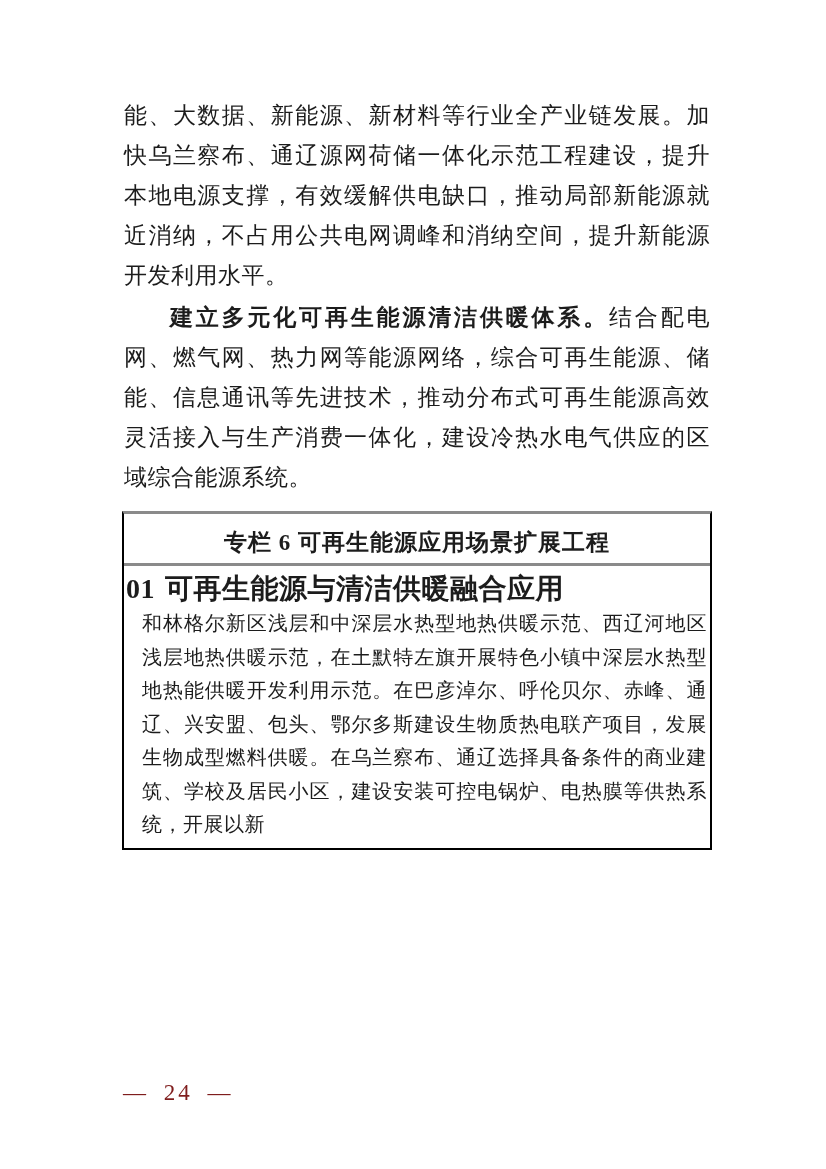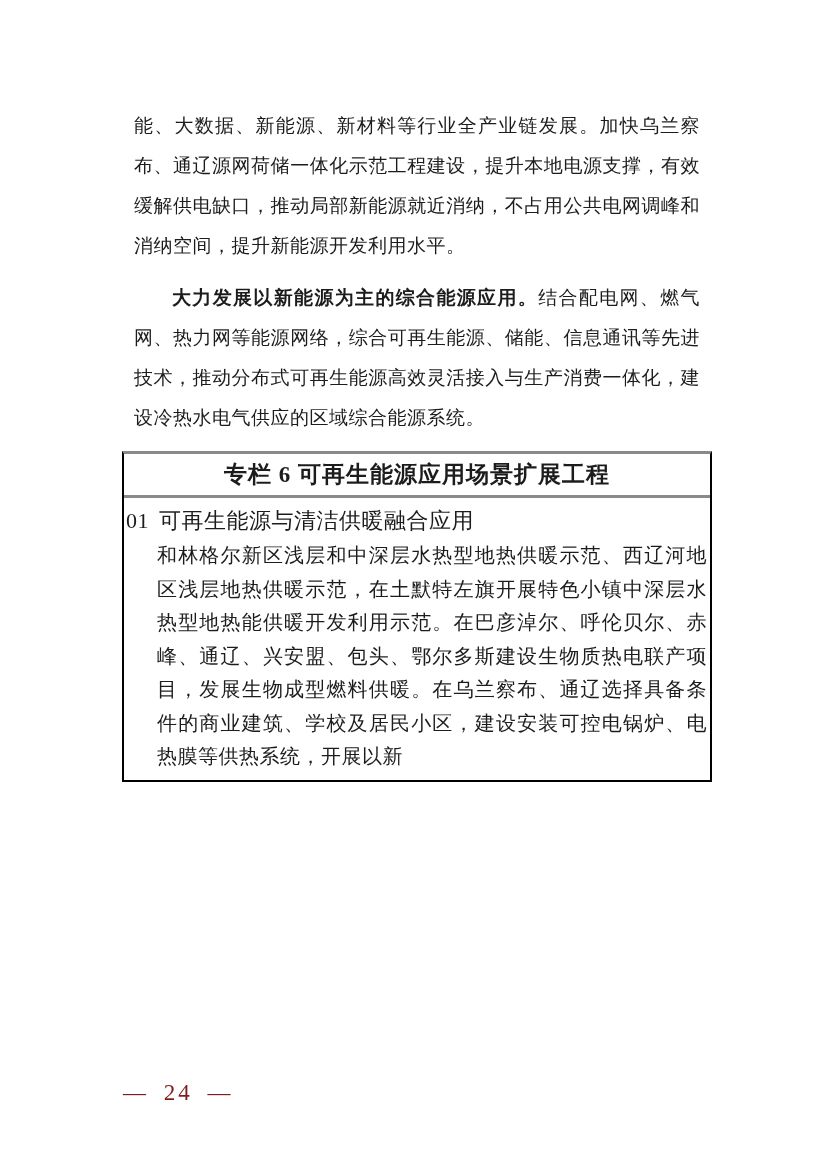--- a/index.html
+++ b/index.html
@@ -16,22 +16,22 @@
     font-family: "Liberation Serif", "DejaVu Serif", serif;
     color: #1c1c1c;
   }
   .content {
     position: absolute;
     left: 122px;
     top: 94px;
     width: 590px;
   }
   .para {
-    margin: 12px;
-    font-size: 19px;
+    margin: 2px;
+    font-size: 23px;
     line-height: 40px;
     text-align: justify;
     text-justify: inter-ideograph;
     letter-spacing: 0.5px;
   }
   .para.indent {
     text-indent: 2em;
   }
   .para .lead {
     font-weight: 700;
@@ -42,38 +42,38 @@
     border-right: 2px solid #000000;
     border-bottom: 2px solid #000000;
     border-top: 3px solid #8a8a8a;
     background: #ffffff;
   }
   .box-title {
     font-size: 23px;
     font-weight: 700;
     text-align: center;
     line-height: 30px;
-    padding: 6px 0 5px 0;
+    padding: 14px 0 5px 0;
     border-bottom: 3px solid #8a8a8a;
     letter-spacing: 1px;
   }
   .box-item-title {
-    font-size: 22px;
-    font-weight: 400;
+    font-size: 28px;
+    font-weight: 700;
     line-height: 28px;
     padding: 9px 2px 4px 2px;
     letter-spacing: 0.5px;
   }
   .box-item-title .item-number {
     margin-right: 10px;
   }
   .box-item-body {
     font-size: 20px;
     line-height: 33.5px;
-    margin: 0 3px 0 33px;
+    margin: 0 3px 0 18px;
     padding-bottom: 6px;
     text-align: justify;
     text-justify: inter-ideograph;
     letter-spacing: 0.5px;
   }
   .page-footer {
     position: absolute;
     left: 123px;
     top: 1080px;
     font-size: 23px;
@@ -84,21 +84,21 @@
 </style>
 </head>
 <body>
 
 <div class="page">
   <main class="content">
 
     <p class="para"><span class="lead"></span><span>能、大数据、新能源、新材料等行业全产业链发展。加快乌兰察布、通辽源网荷储一体化示范工程建设，提升本地电源支撑，有效缓解供电缺口，推动局部新能源就近消纳，不占用公共电网调峰和消纳空间，提升新能源开发利用水平。</span></p>
 
 
-    <p class="para indent"><span class="lead">大力发展以新能源为主的综合能源应用。</span><span>结合配电网、燃气网、热力网等能源网络，综合可再生能源、储能、信息通讯等先进技术，推动分布式可再生能源高效灵活接入与生产消费一体化，建设冷热水电气供应的区域综合能源系统。</span></p>
+    <p class="para indent"><span class="lead">建立多元化可再生能源清洁供暖体系。</span><span>结合配电网、燃气网、热力网等能源网络，综合可再生能源、储能、信息通讯等先进技术，推动分布式可再生能源高效灵活接入与生产消费一体化，建设冷热水电气供应的区域综合能源系统。</span></p>
 
     <section class="column-box">
       <div class="box-title">专栏 6 可再生能源应用场景扩展工程</div>
       <div class="box-item-title">
         <span class="item-number">01</span><span>可再生能源与清洁供暖融合应用</span>
       </div>
       <div class="box-item-body">和林格尔新区浅层和中深层水热型地热供暖示范、西辽河地区浅层地热供暖示范，在土默特左旗开展特色小镇中深层水热型地热能供暖开发利用示范。在巴彦淖尔、呼伦贝尔、赤峰、通辽、兴安盟、包头、鄂尔多斯建设生物质热电联产项目，发展生物成型燃料供暖。在乌兰察布、通辽选择具备条件的商业建筑、学校及居民小区，建设安装可控电锅炉、电热膜等供热系统，开展以新</div>
     </section>
 
   </main>

